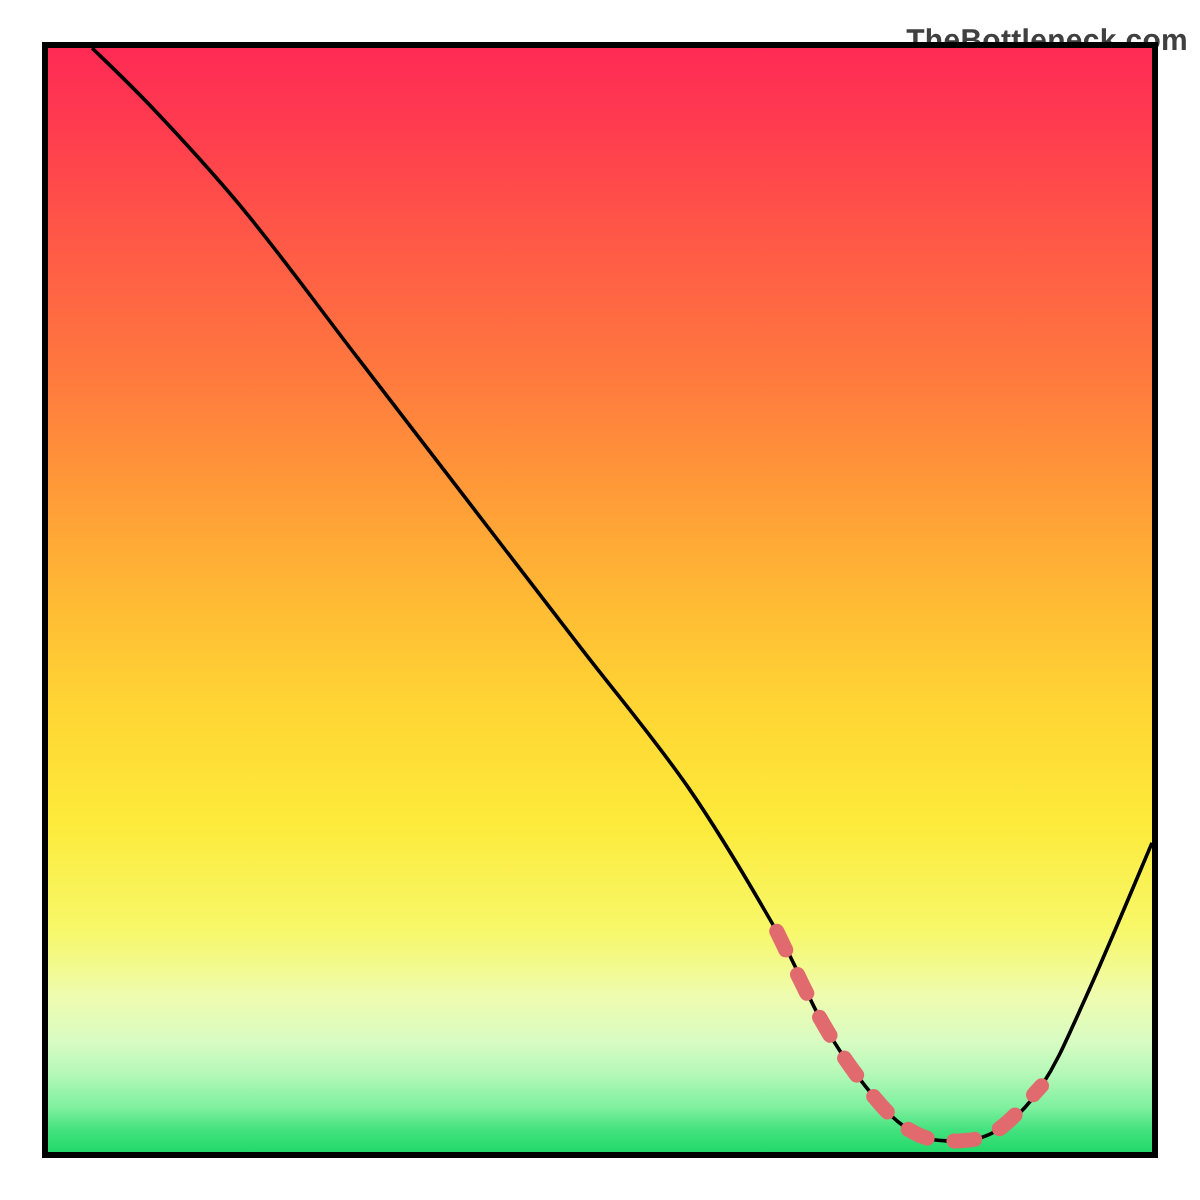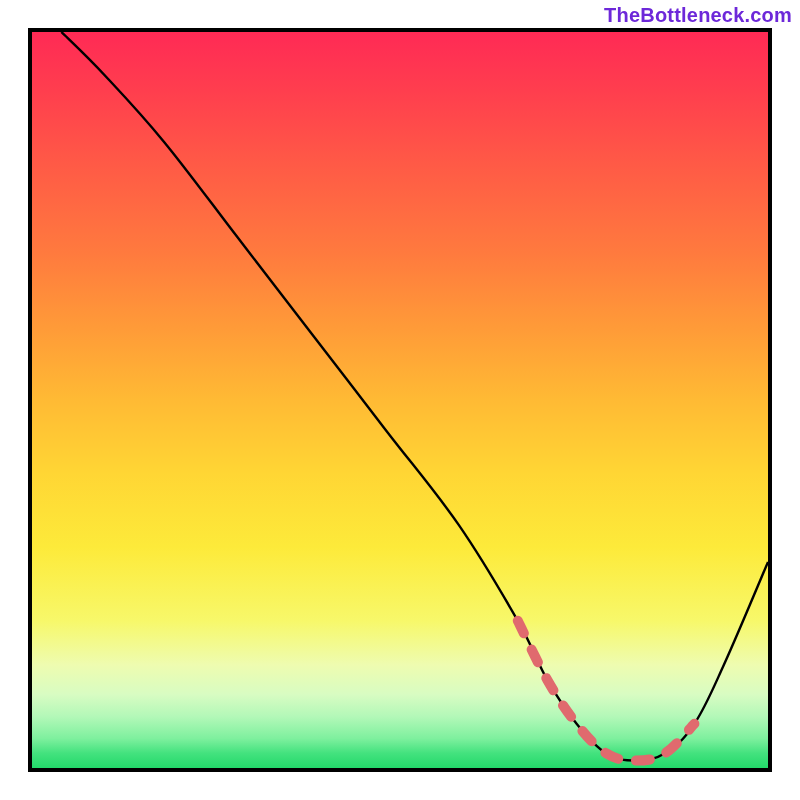--- a/index.html
+++ b/index.html
@@ -11,25 +11,25 @@
     font-family: Arial, Helvetica, sans-serif;
     overflow: hidden;
   }
   .stage {
     position: relative;
     width: 800px;
     height: 800px;
   }
   .watermark {
     position: absolute;
-    top: 4px;
+    top: 16px;
     right: 8px;
     font-size: 20px;
     font-weight: bold;
-    color: #6d28d9;
+    color: #404040;
     letter-spacing: 0.2px;
     user-select: none;
   }
   .plot-box {
     position: absolute;
     left: 28px;
     top: 28px;
     width: 744px;
     height: 744px;
     border: 4px solid #000000;

